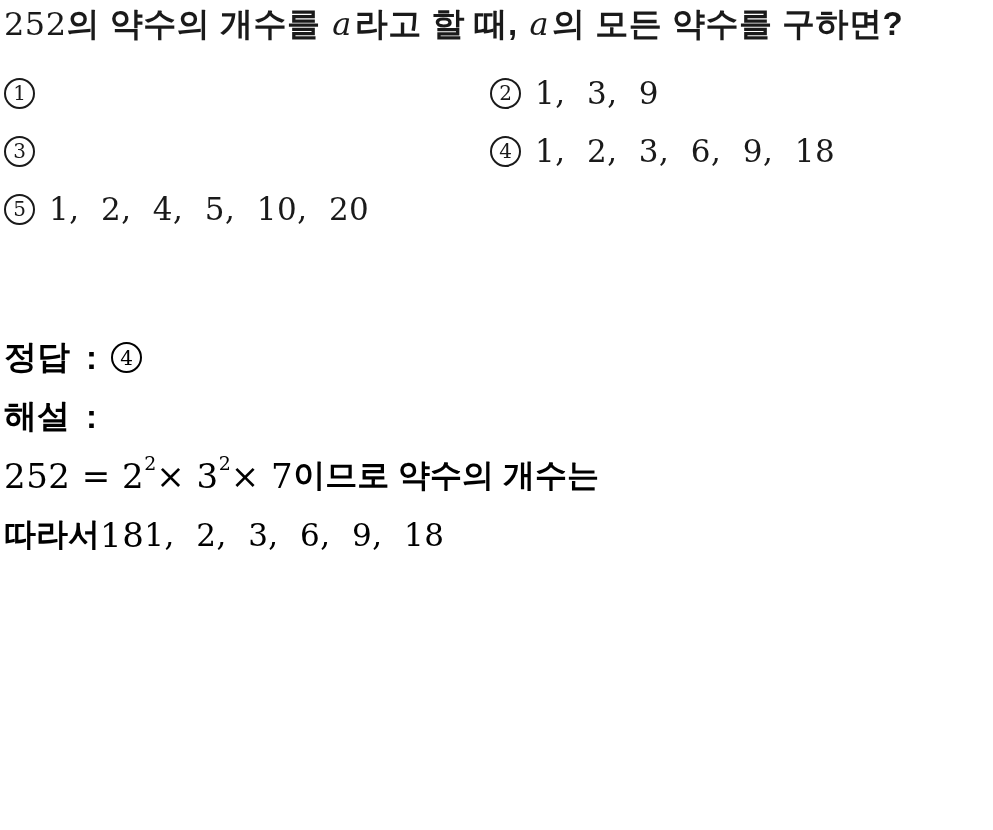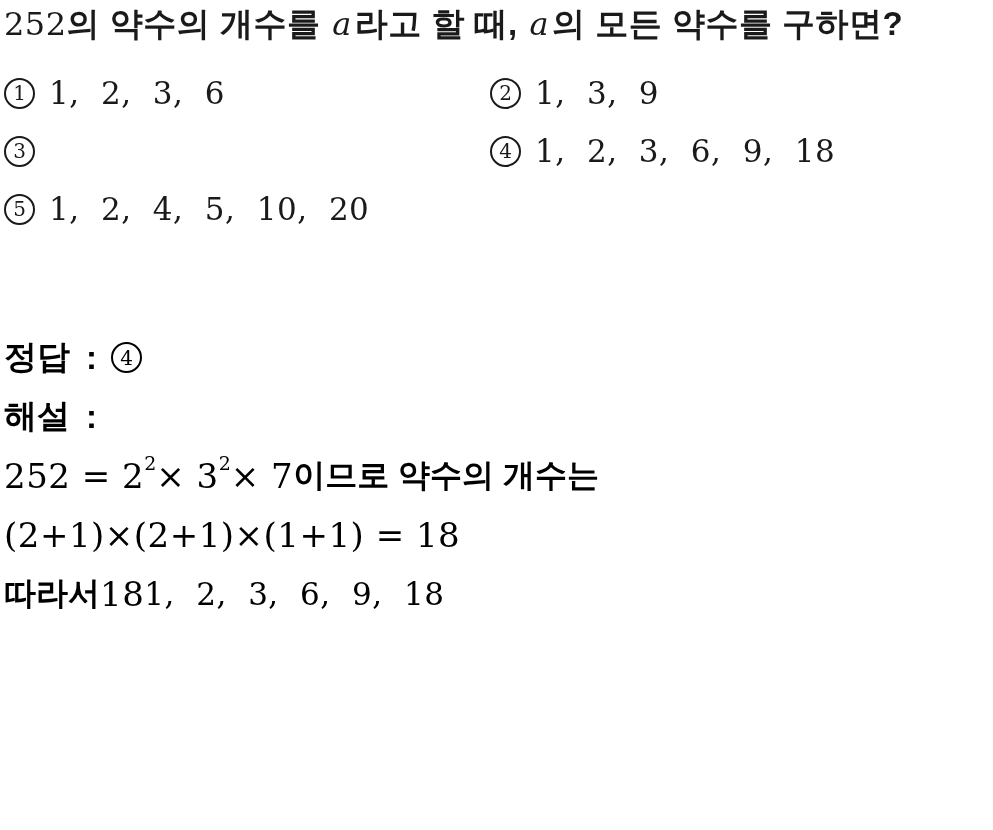--- a/index.html
+++ b/index.html
@@ -89,21 +89,20 @@
     <span class="math">252</span><span class="ko">의 약수의 개수를</span>
     <span class="math var">a</span><span class="ko">라고 할 때,</span>
     <span class="math var">a</span><span class="ko">의 모든 약수를 구하면?</span>
   </h1>
 
   <div class="options">
     <div class="option">
       <span class="circle-marker">
           <span>1</span>
         </span>
-      <span class="math num-list">1, 2, 3, 6</span>
     </div>
     <div class="option">
       <span class="circle-marker">
           <span>2</span>
         </span>
       <span class="math num-list">1, 3, 9</span>
     </div>
     <div class="option">
       <span class="circle-marker">
           <span>3</span>
@@ -140,23 +139,20 @@
 
     <div class="sol-row exp-line1">
       <span class="math exp-math">252 = 2</span>
         <sup class="math">2</sup>
         <span class="math exp-math"> × 3</span>
         <sup class="math">2</sup>
         <span class="math exp-math"> × 7</span>
         <span class="ko exp-ko">이므로 약수의 개수는</span>
     </div>
 
-    <div class="sol-row">
-      <span class="math exp-math">(2+1)×(2+1)×(1+1) = 18</span>
-    </div>
 
     <div class="sol-row">
       <span class="ko exp-ko">따라서</span>
       <span class="math exp-math gap-l">18</span>
       <span class="math num-list gap-l">1, 2, 3, 6, 9, 18</span>
     </div>
 
   </div>
 </div>
 

